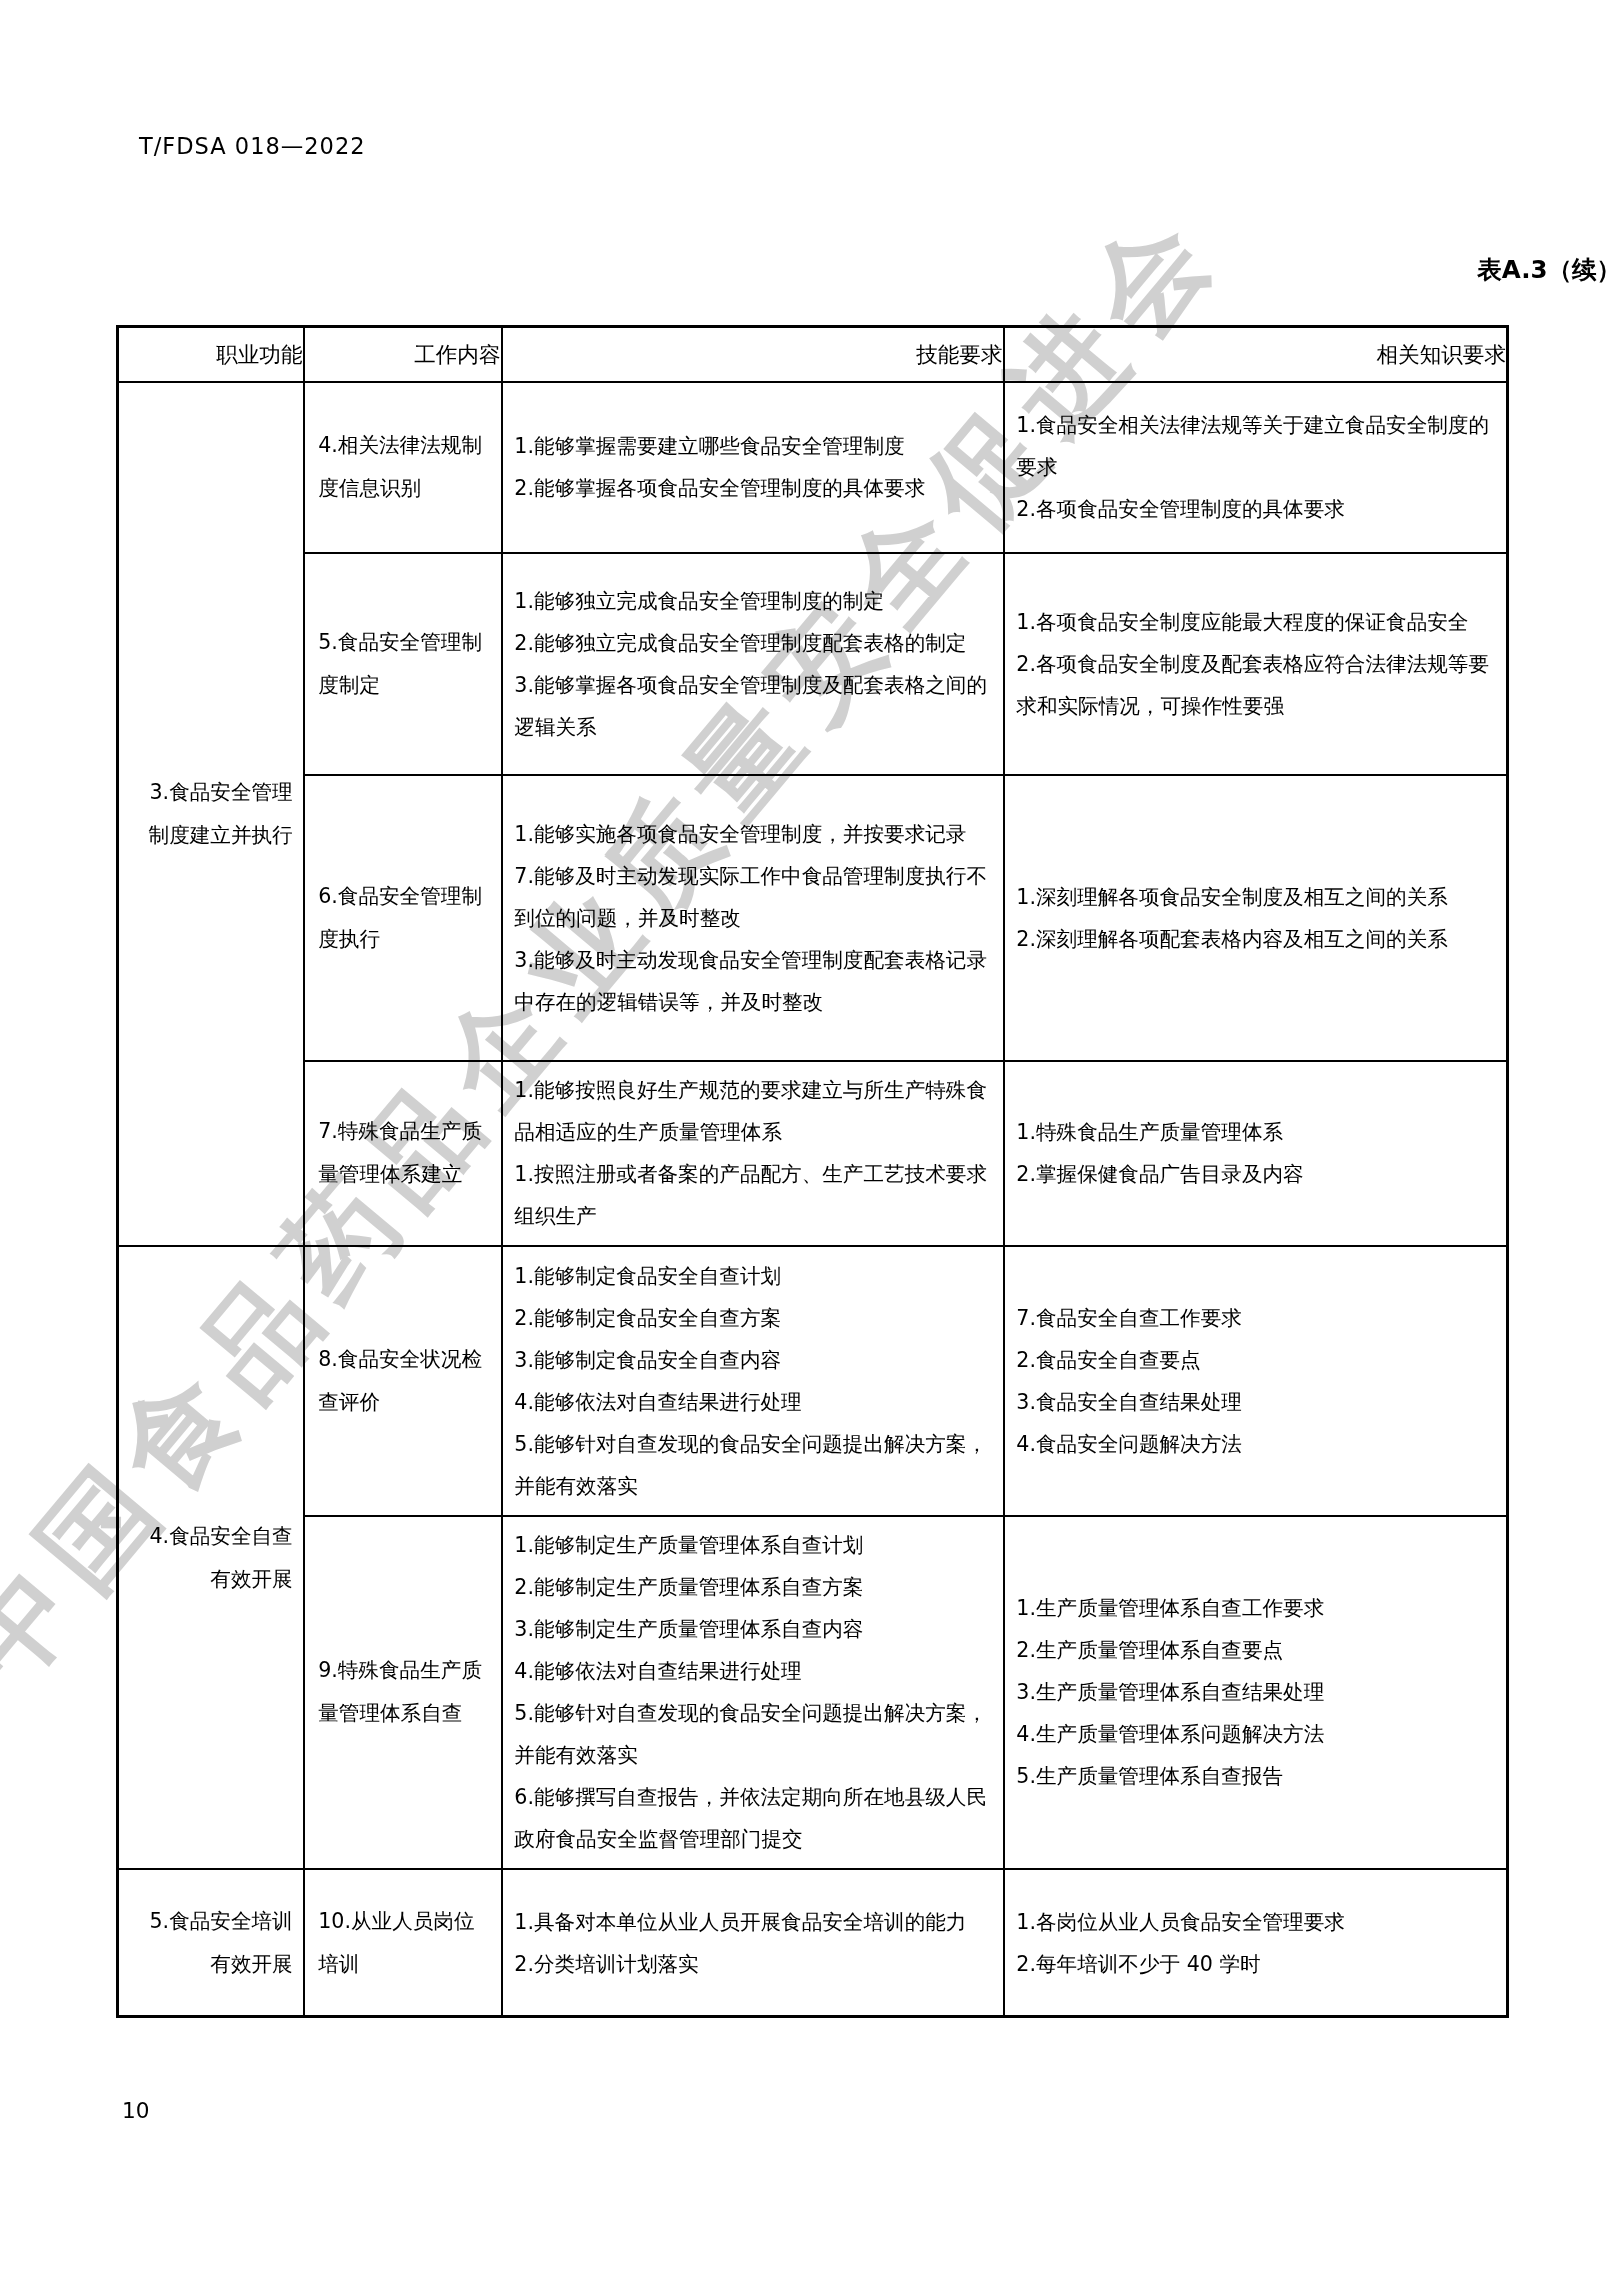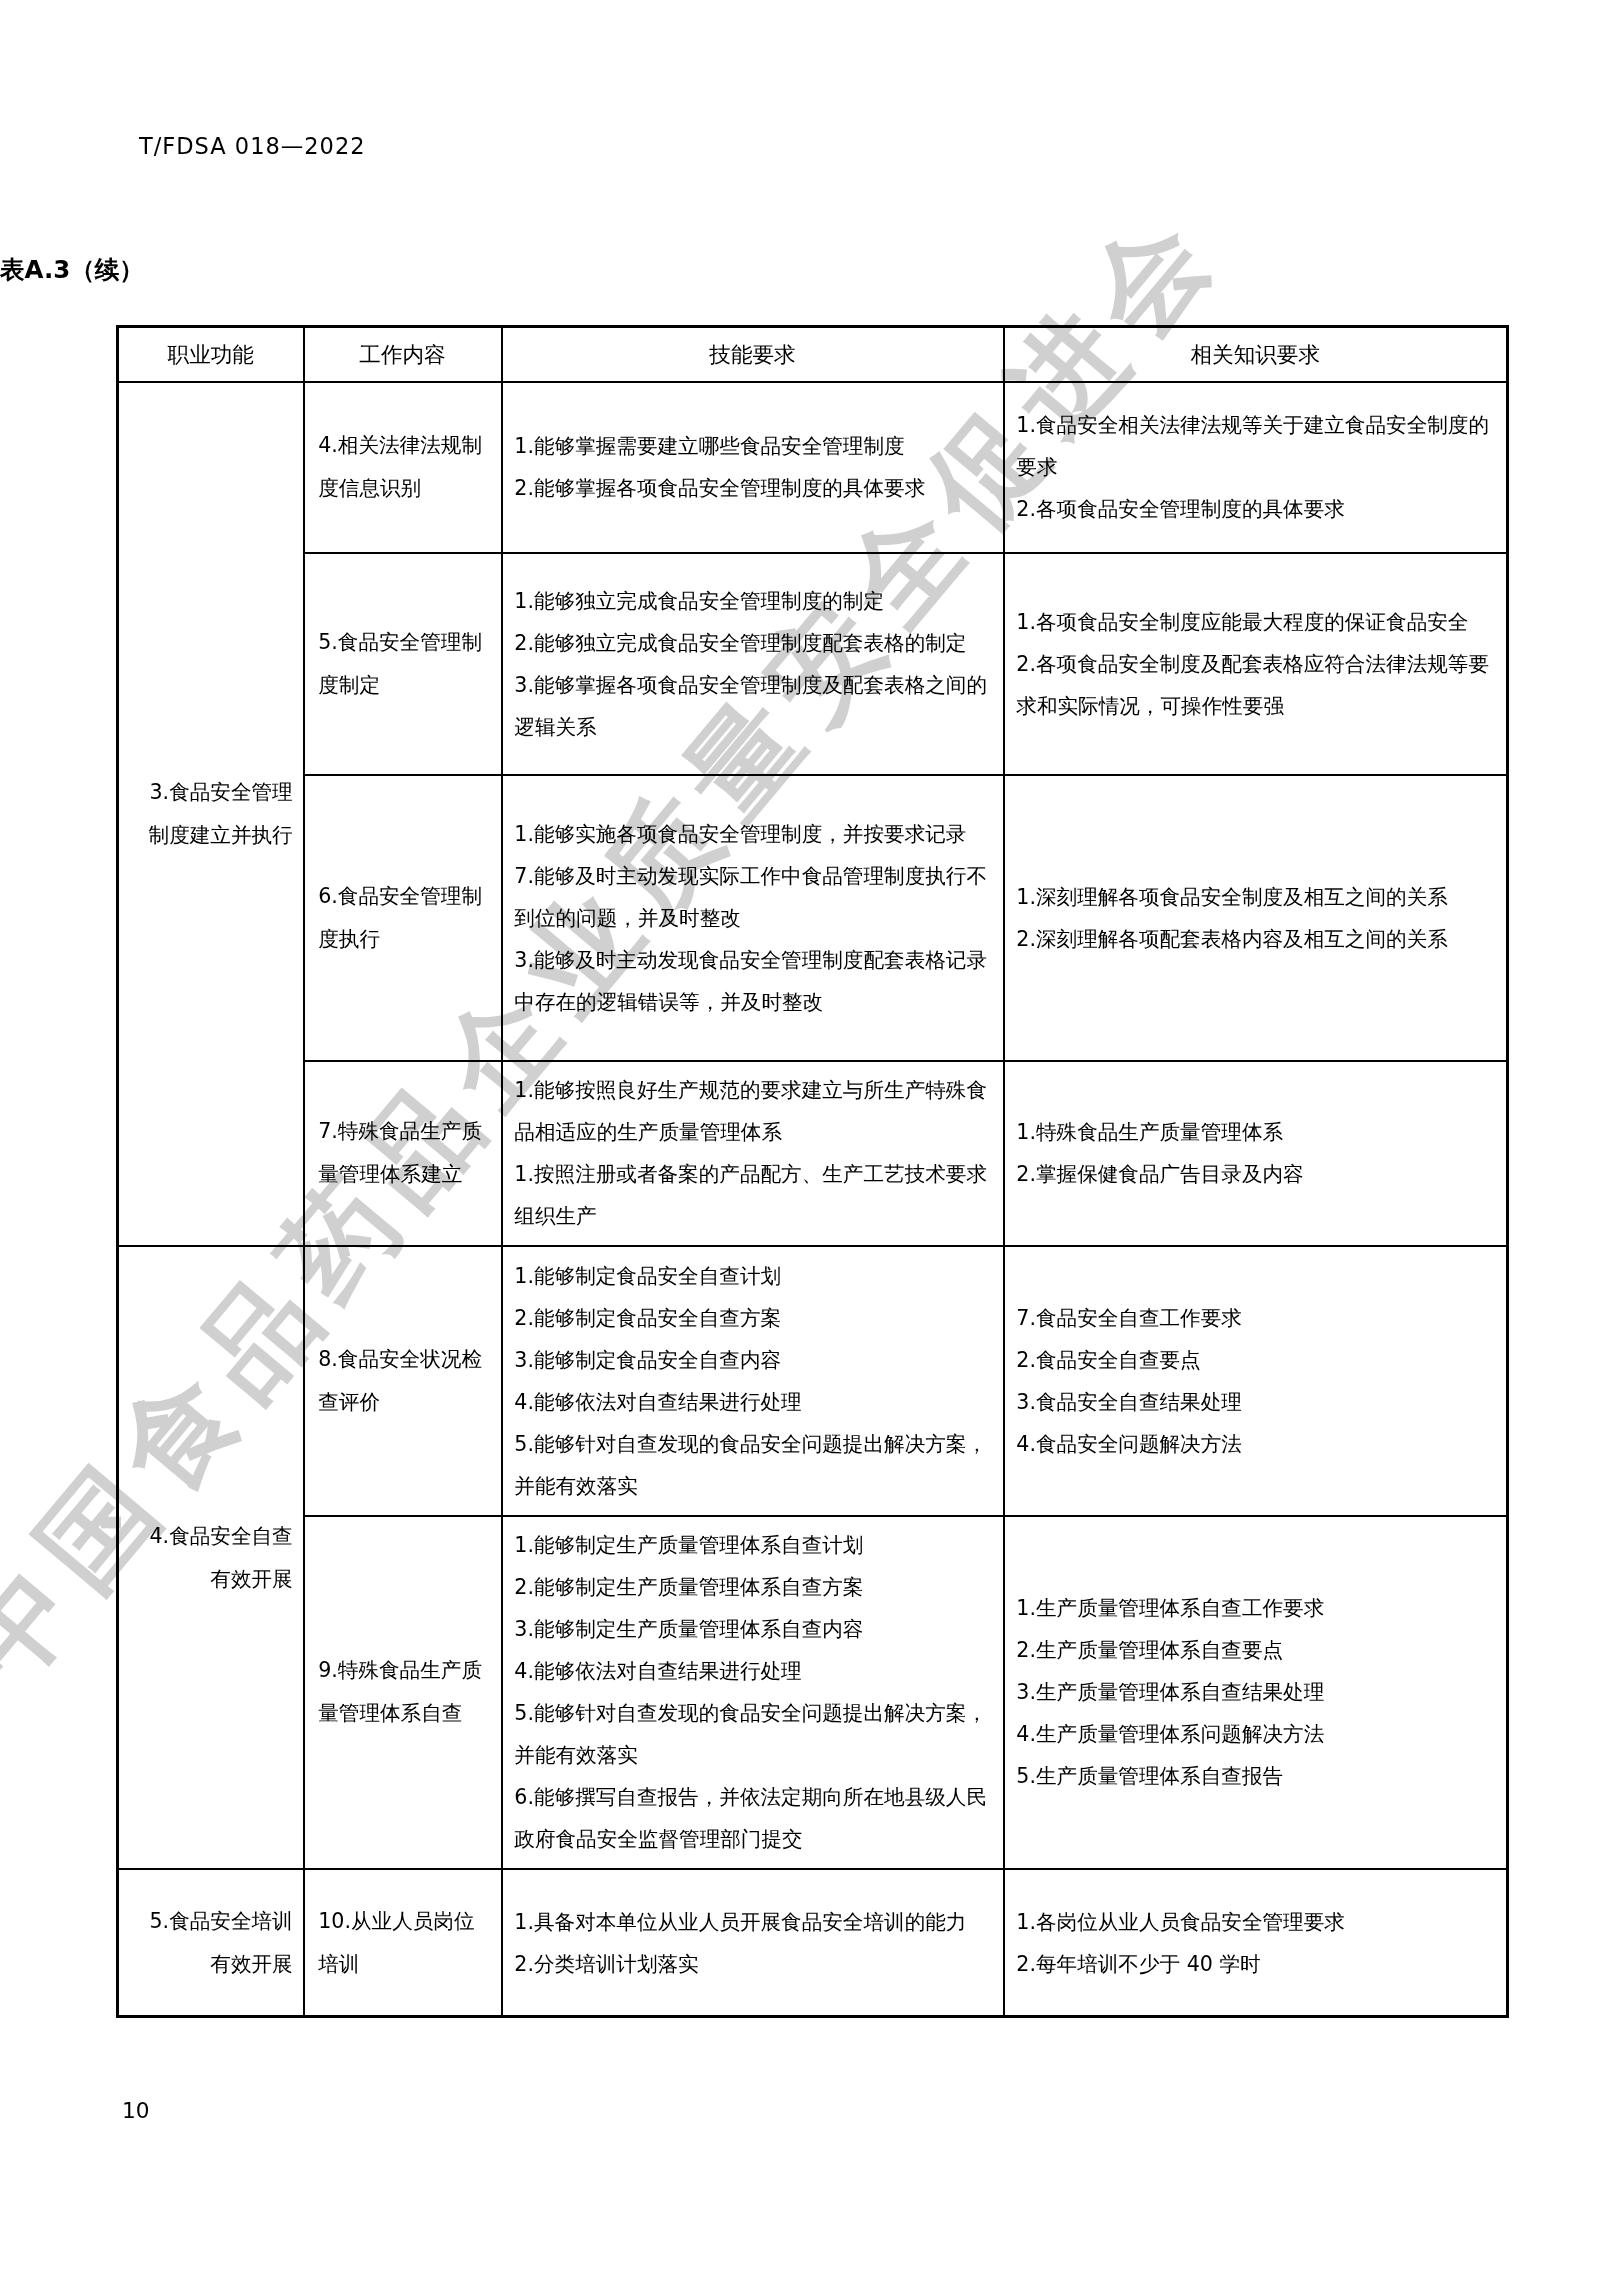--- a/index.html
+++ b/index.html
@@ -16,21 +16,21 @@
     left: 120px; top: 133px;
     font-size: 22.5px;
     letter-spacing: 1px;
     z-index: 2;
     margin-left: 19px;
   }
   .table-title {
     position: absolute;
     left: 0; top: 253px;
     width: 100%;
-    text-align: left;
+    text-align: right;
     font-size: 24.5px;
     font-weight: bold;
     z-index: 2;
   }
   .watermark {
     position: absolute;
     left: -412px; top: 872px;
     width: 2000px;
     text-align: center;
     white-space: nowrap;
@@ -56,21 +56,21 @@
   .doc-table th, .doc-table td {
     border: 2px solid #000;
     font-size: 20.6px;
     vertical-align: middle;
     background: transparent;
   }
   .doc-table th {
     height: 55px;
     font-weight: normal;
     font-size: 21.6px;
-    text-align: center;
+    text-align: right;
   }
   .doc-table td.function-cell {
     padding: 9.8px 9.8px 9.8px 13.7px;
     line-height: 43px;
     text-align: right;
   }
   .doc-table td.content-cell {
     padding: 9.8px 17.6px 9.8px 13.7px;
     line-height: 43px;
     text-align: left;

